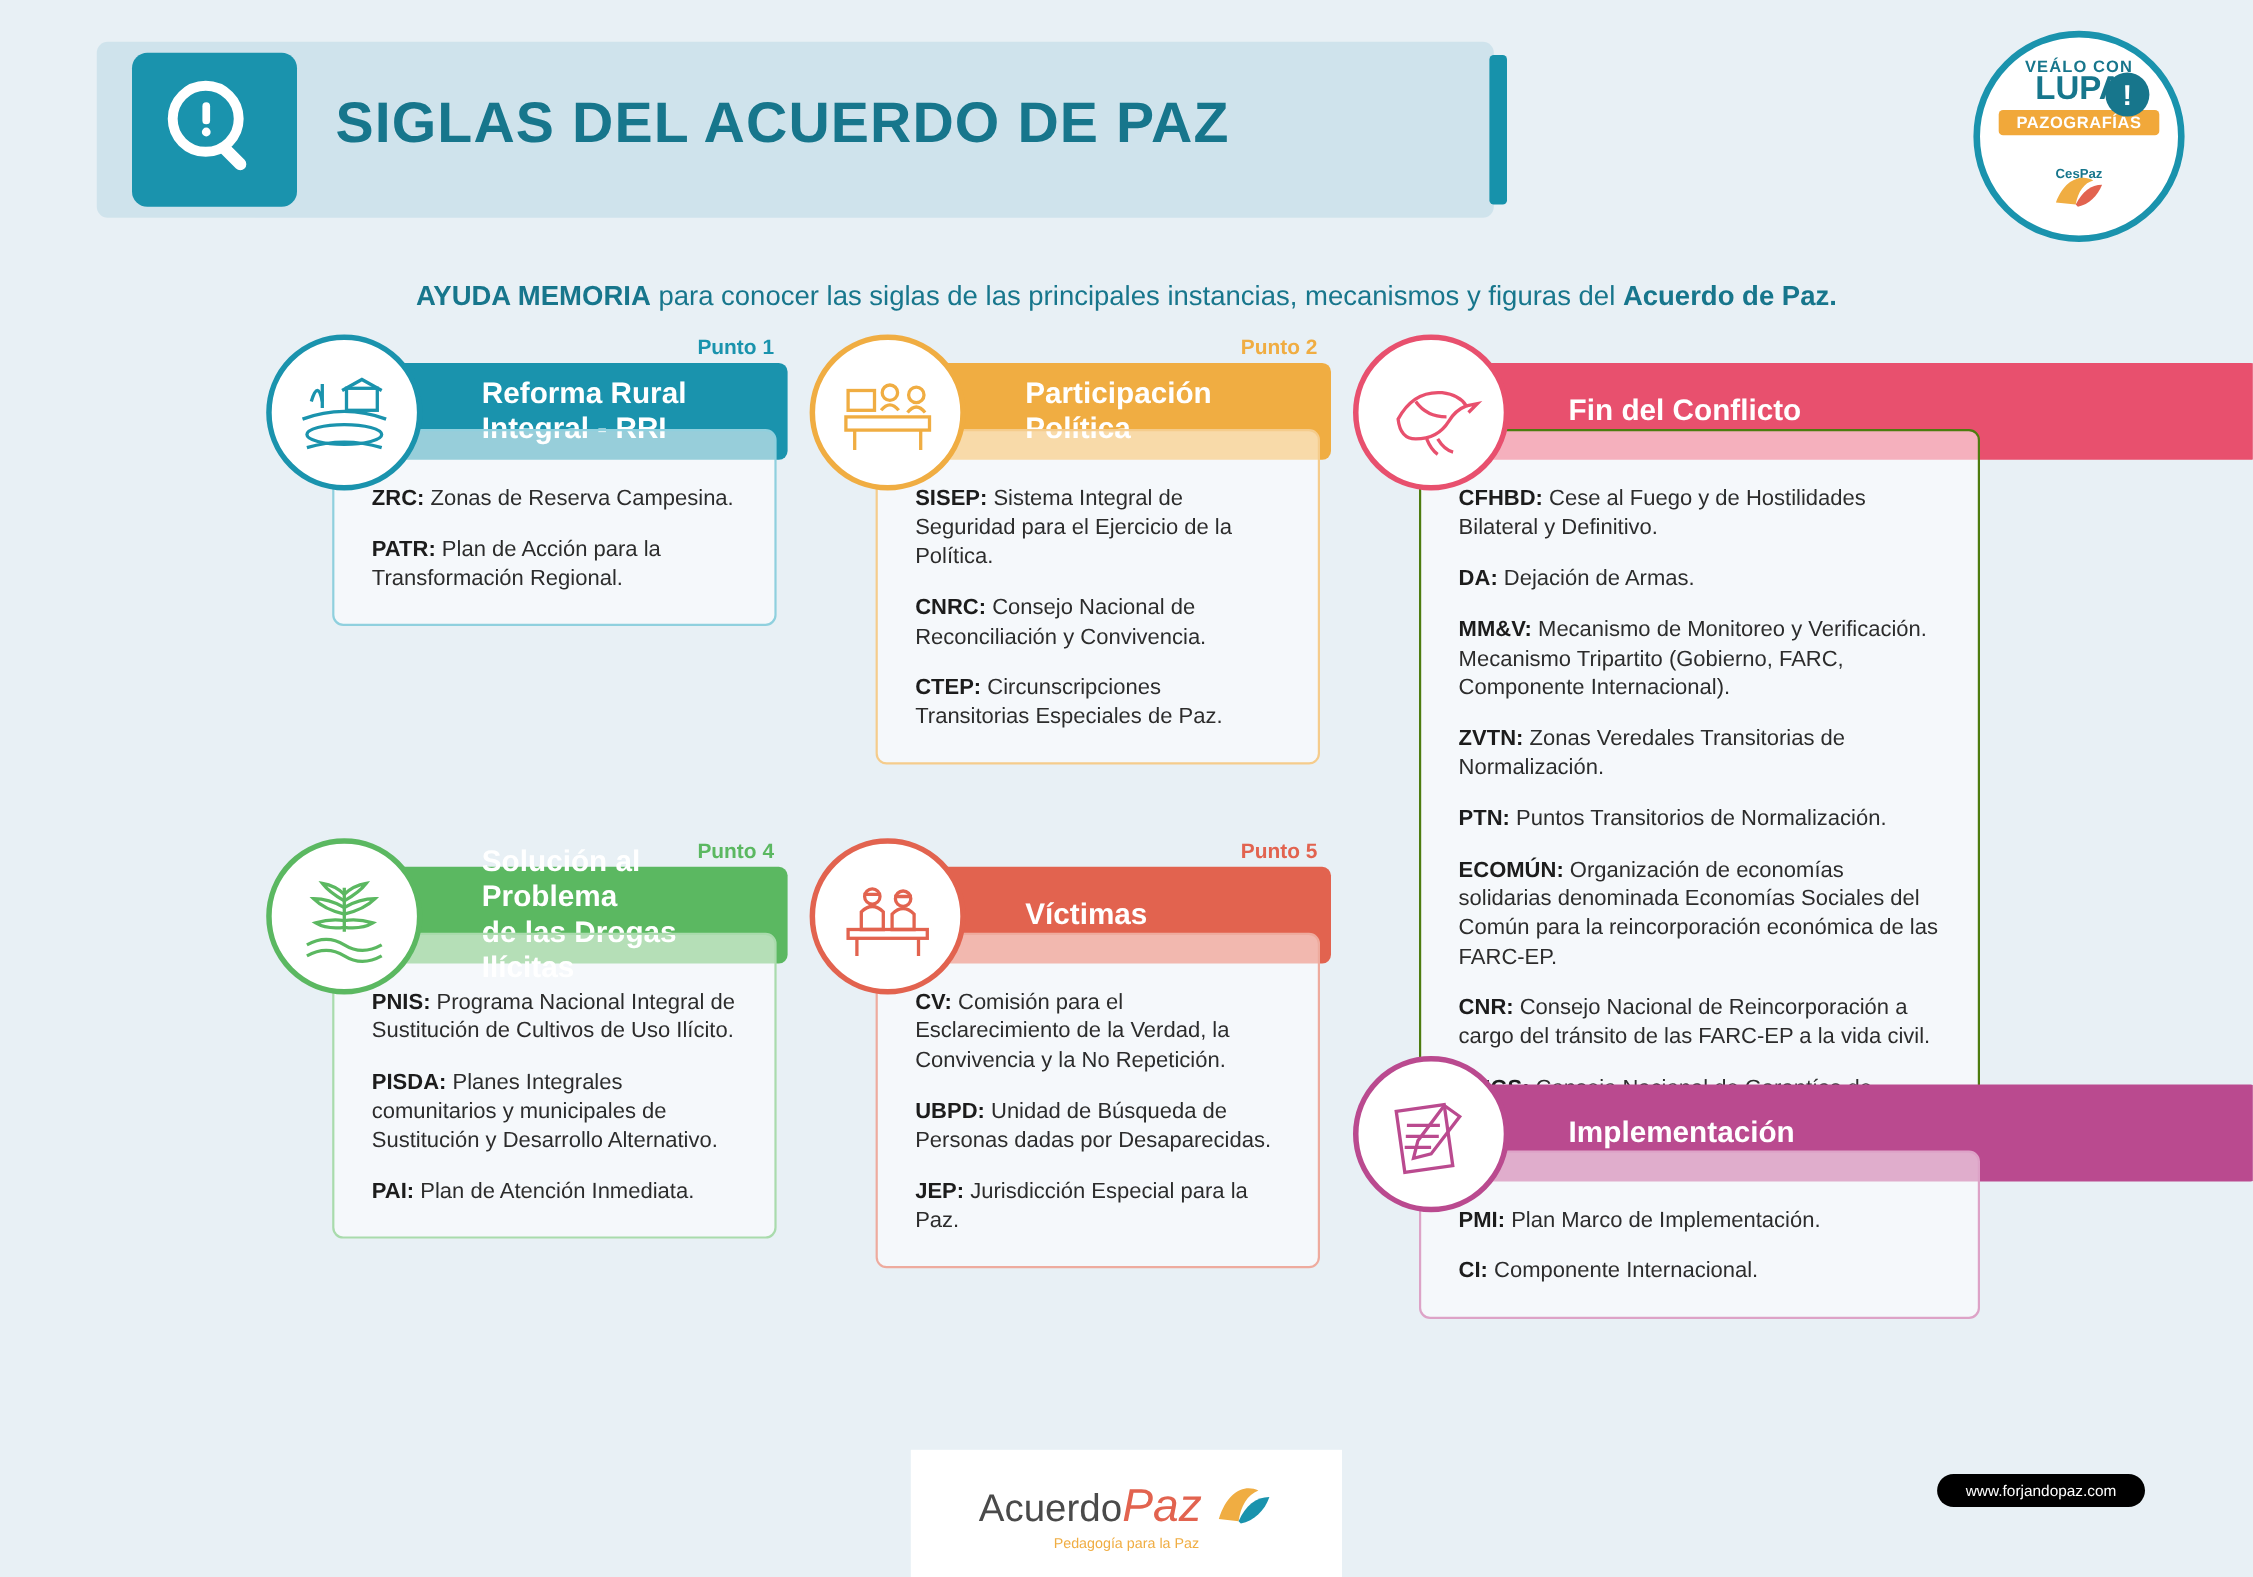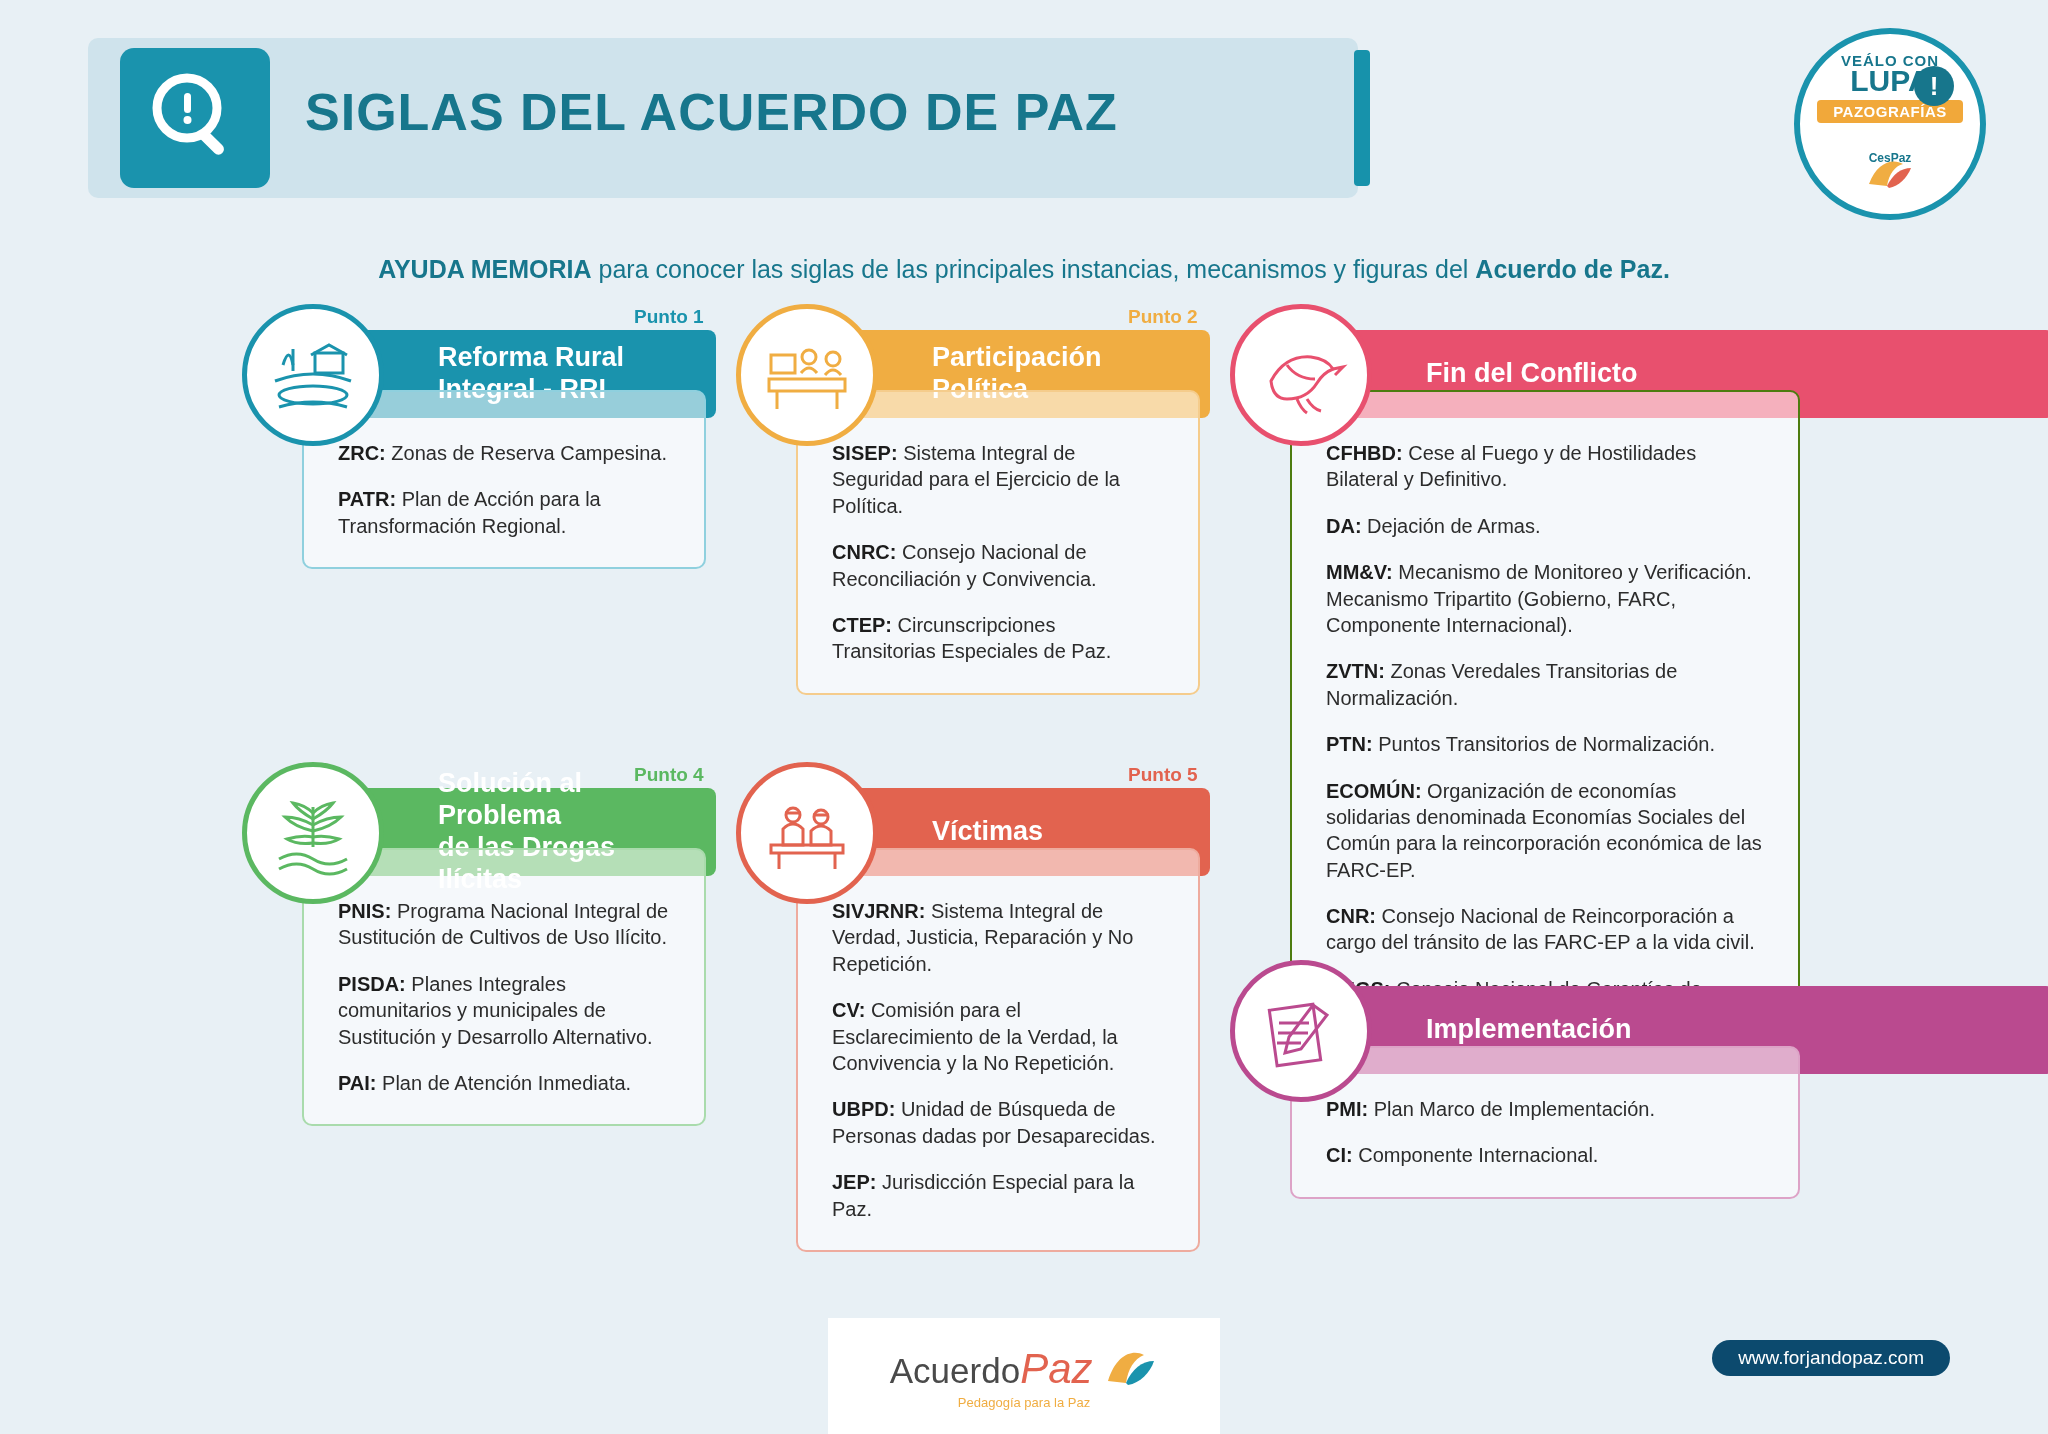--- a/index.html
+++ b/index.html
@@ -118,21 +118,21 @@
   .footer-logo {
     position:absolute; left:828px; top:1318px; width:392px; height:116px;
     background:#ffffff; display:flex; align-items:center; justify-content:center;
     flex-direction:column;
   }
   .fl-main { font-size:35px; color:#4a4a4a; }
   .fl-main i { color:#e2634f; font-style:italic; font-size:42px; }
   .fl-sub { font-size:13px; color:#f0ad42; margin-top:2px; }
   .footer-url {
     position:absolute; right:98px; top:1340px;
-    background:#0c4a6e; color:#ffffff; font-size:19px;
+    background:#000000; color:#ffffff; font-size:14px;
     padding:7px 26px; border-radius:18px;
   }
 </style>
 </head>
 <body>
 
 <div class="header-bar"></div>
 
 <div class="header-icon">
   <svg width="104" height="104" viewBox="0 0 104 104">
@@ -269,21 +269,20 @@
         <path d="M28 30 h16"></path>
       <path d="M26 46 q10-10 20 0 v16 h-20 Z"></path>
       <circle cx="64" cy="34" r="7"></circle>
         <path d="M56 32 h16"></path>
       <path d="M54 48 q10-10 20 0 v14 h-20 Z"></path>
       <rect x="14" y="62" width="72" height="8"></rect>
       <path d="M22 70 v16 M78 70 v16"></path>
     </svg>
   </div>
   <div class="body" style="width:404px;">
-    <p><b>SIVJRNR:</b><span> Sistema Integral de Verdad, Justicia, Reparación y No Repetición.</span></p>
     <p><b>CV:</b><span> Comisión para el Esclarecimiento de la Verdad, la Convivencia y la No Repetición.</span></p>
     <p><b>UBPD:</b><span> Unidad de Búsqueda de Personas dadas por Desaparecidas.</span></p>
     <p><b>JEP:</b><span> Jurisdicción Especial para la Paz.</span></p>
   </div>
 </div>
 
 <div class="card c6" style="left:1224px; top:974px; width:620px;">
 
   <div class="banner" style="width:726px;">
       <span style="white-space:pre-line">Implementación</span>

